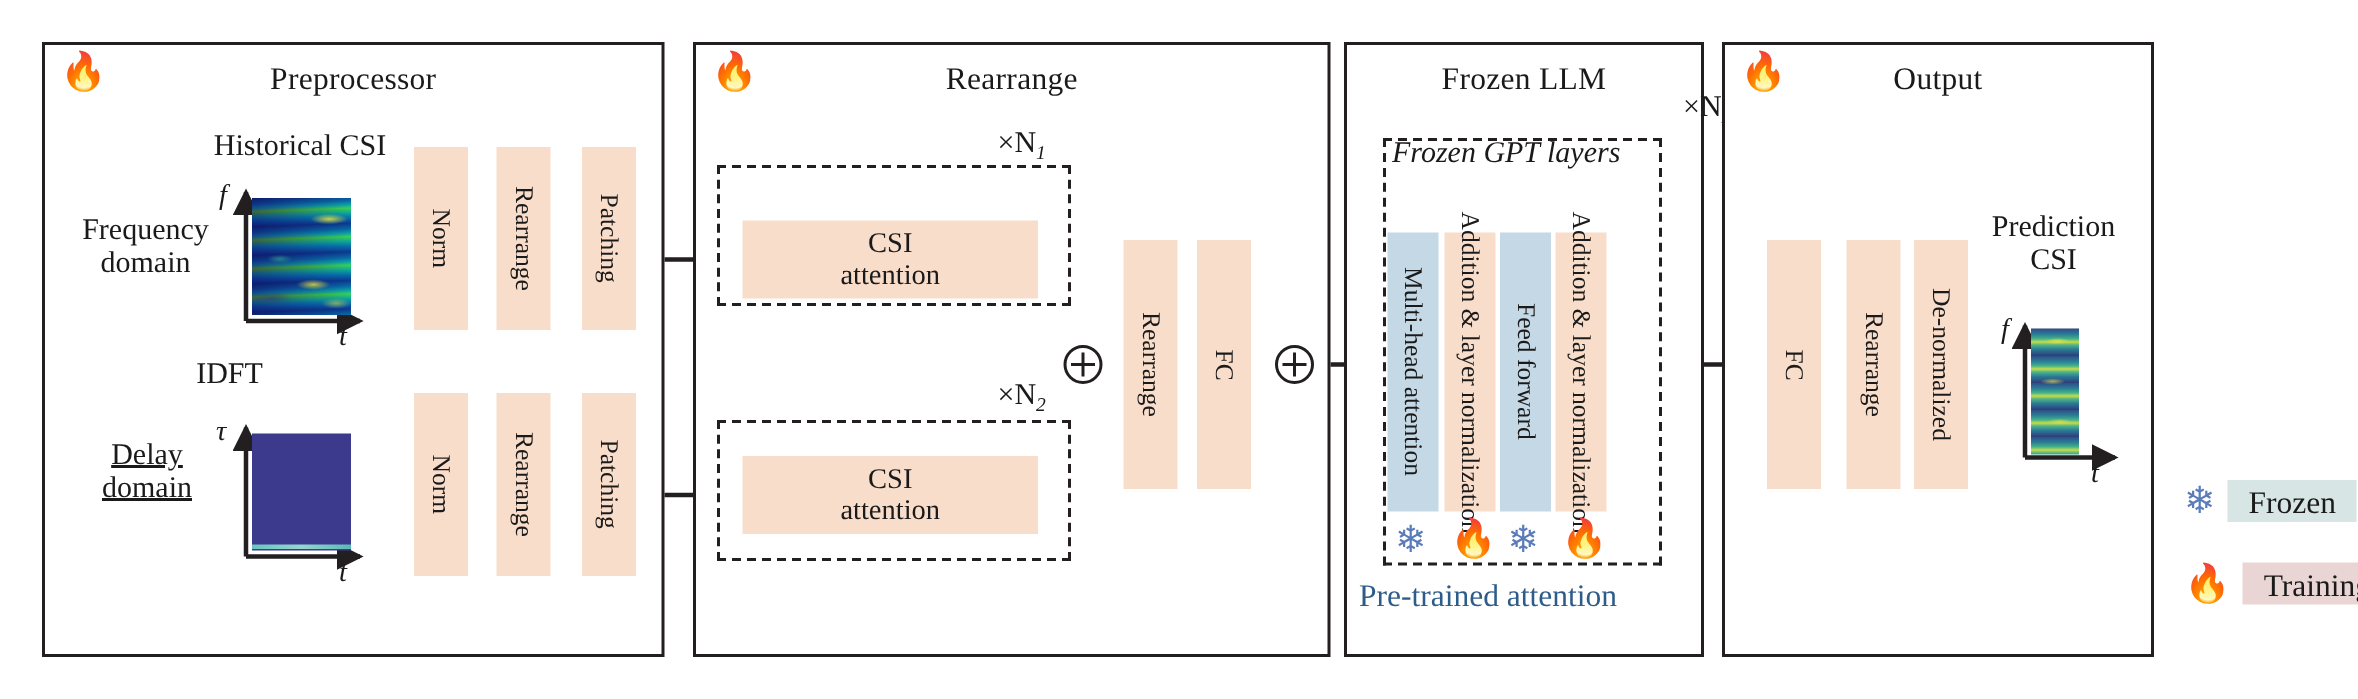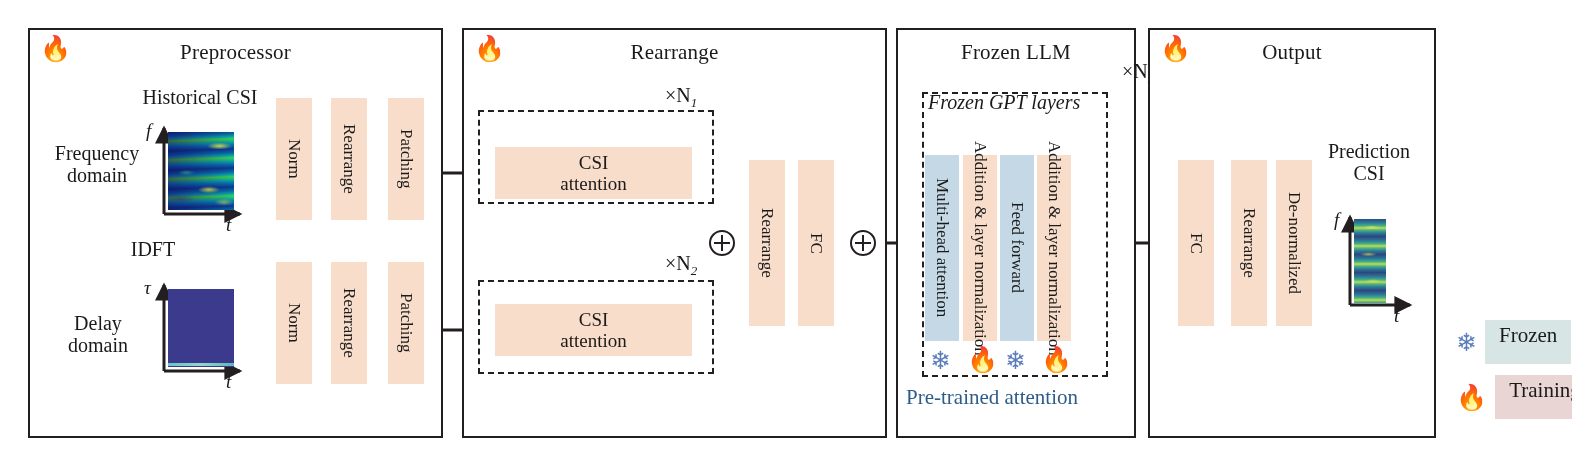--- a/index.html
+++ b/index.html
@@ -86,21 +86,21 @@
   
   .icon { position: absolute; line-height: 1; }
   .flame { font-size: 25px; }
   .snow  { font-size: 25px; color: #5b7cba; }
 
   
   .legend { position: absolute; }
   .legend-row { position: absolute; display: flex; align-items: center; }
   .legend-chip {
     font-size: 21px;
-    padding: 3px 14px 16px 14px;
+    padding: 3px 14px 0 14px;
     white-space: nowrap;
   }
   .chip-frozen   { background: #d7e6e5; }
   .chip-training { background: #e9d6d4; }
 
   .pretrained {
     position: absolute;
     font-size: 21px;
     color: #2e5c8a;
     white-space: nowrap;
@@ -232,21 +232,21 @@
                     radial-gradient(ellipse 12px 4px at 28% 52%, rgba(70,180,140,.55), transparent 70%),
                     radial-gradient(ellipse 14px 5px at 85% 90%, rgba(200,215,80,.6), transparent 70%),
                     radial-gradient(ellipse 20px 6px at 20% 86%, rgba(45,65,120,.65), transparent 70%);"></div>
     </div>
     <span class="mathlab" style="left:-6px; top:2px;">f</span>
     <span class="mathlab" style="left:74px; top:96px;">t</span>
   </div>
 
   <div class="caption" style="left:118px; top:238px; width:70px;">IDFT</div>
 
-  <div class="caption" style="left:48px; top:312px; width:100px;">
+  <div class="caption" style="left:48px; top:292px; width:100px;text-decoration:underline;">
     <div>Delay</div>
     <div>domain</div>
   </div>
 
   <div class="plotwrap" style="left:152px; top:275px; width:96px; height:104px;">
     <svg width="96" height="104" style="position:absolute;left:0;top:0;overflow:visible;">
       <g stroke="#231f20" stroke-width="3" fill="none">
         <line x1="12" y1="96" x2="12" y2="10" marker-end="url(#ah2)"></line>
         <line x1="12" y1="96" x2="88" y2="96" marker-end="url(#ah2)"></line>
       </g>

